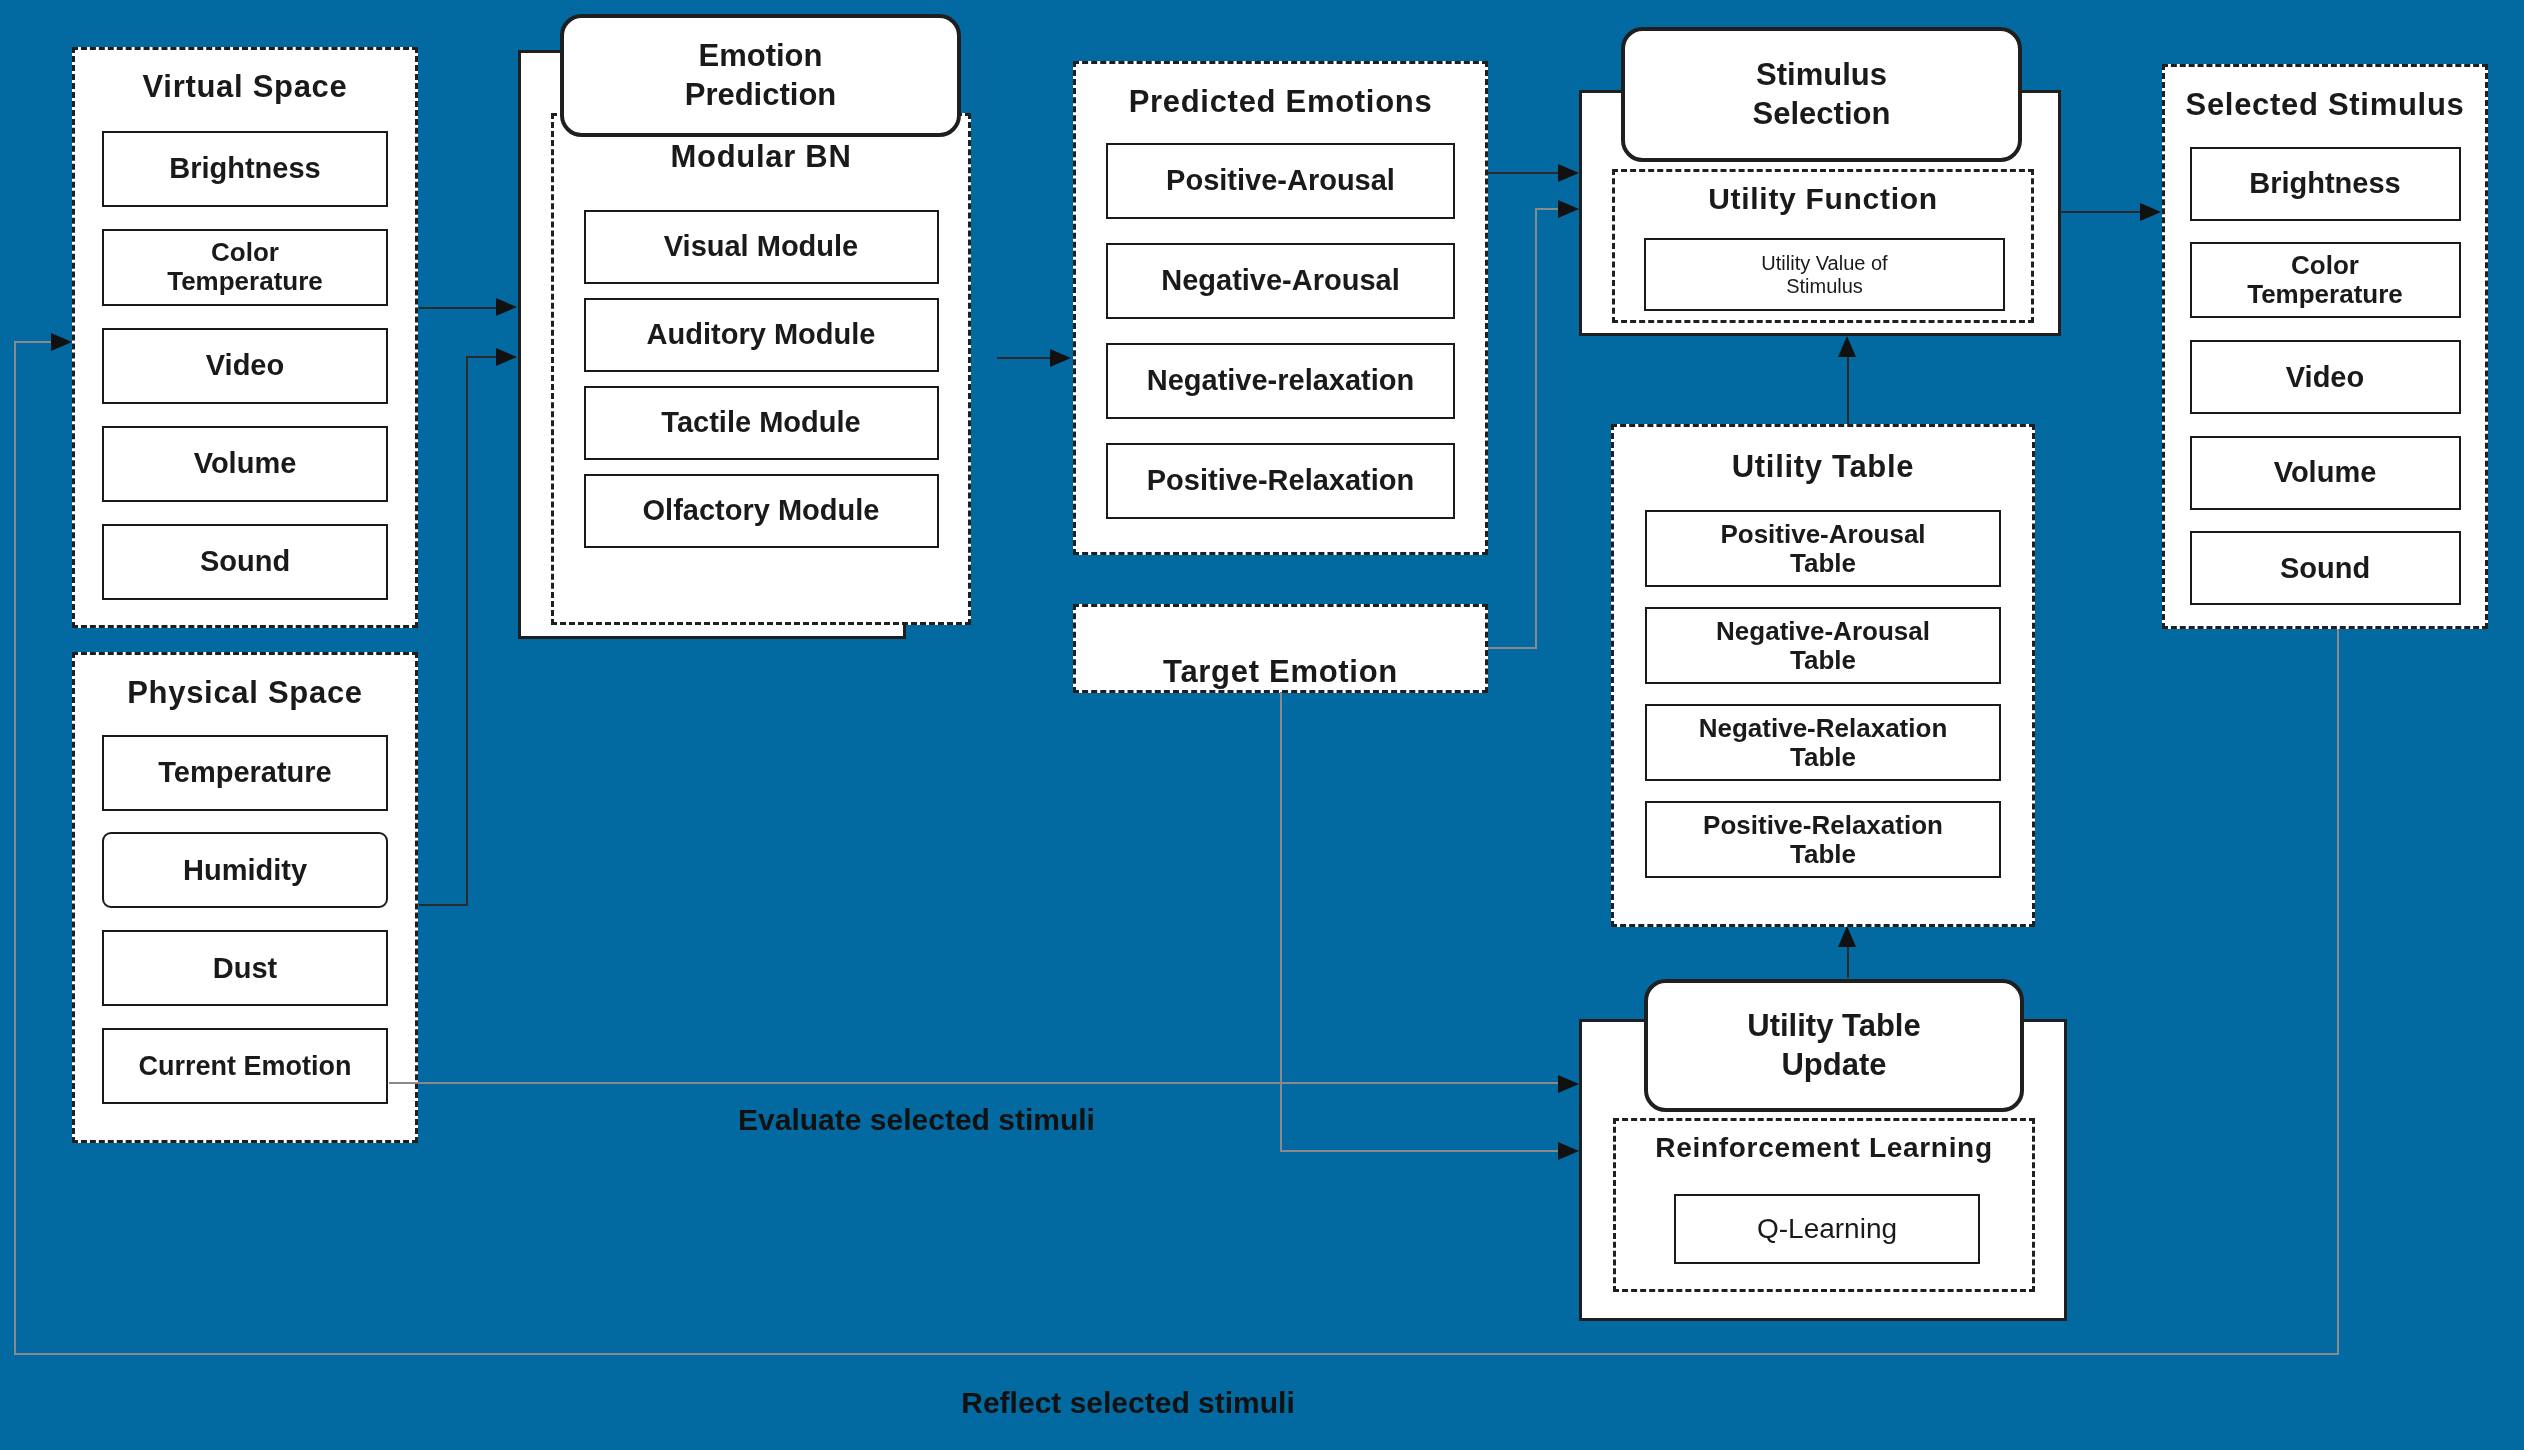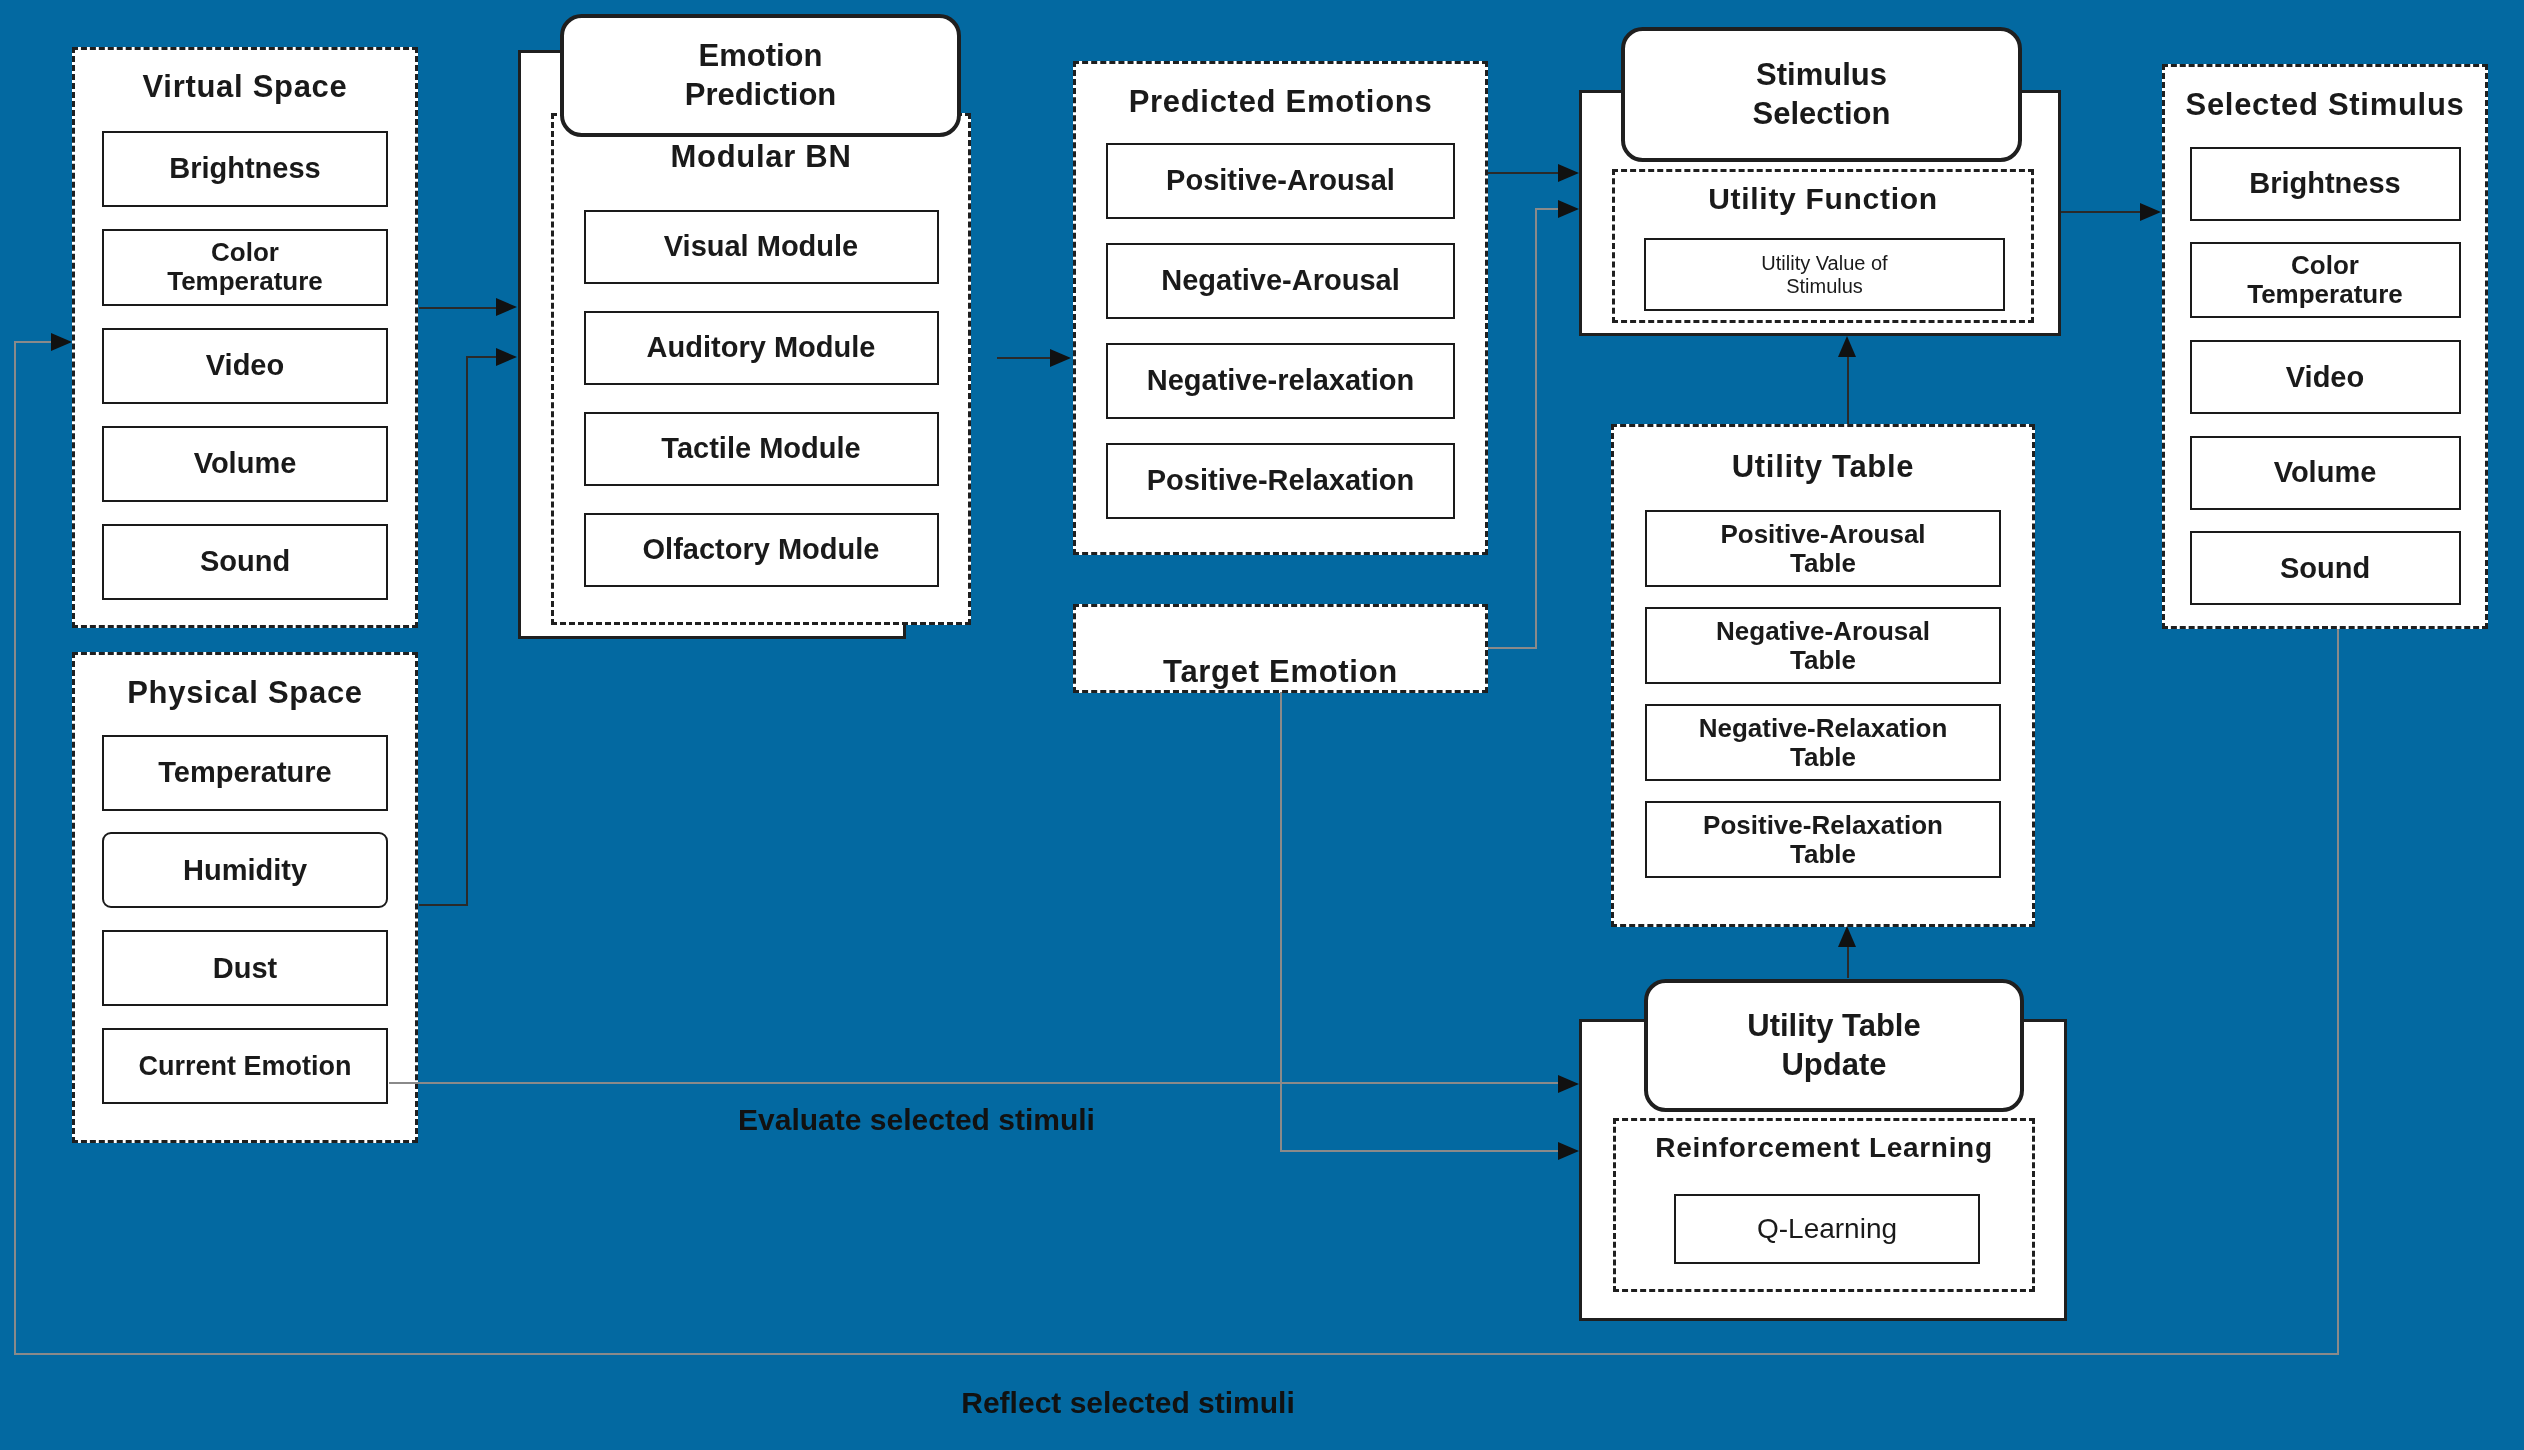--- a/index.html
+++ b/index.html
@@ -68,21 +68,21 @@
       <div class="item" style="width:286px;height:76px;">Dust</div>
       <div class="item" style="width:286px;height:76px;font-size:27px;">Current Emotion</div>
     </div>
   </div>
 
   <div class="abs group-solid" style="left:518px;top:50px;width:388px;height:589px;">
     <div class="abs tab" style="left:39px;top:-39px;width:401px;height:123px;">Emotion
 Prediction</div>
     <div class="abs sub-dashed" style="left:30px;top:60px;width:420px;height:512px;">
       <div class="group-title" style="margin-top:23px;">Modular BN</div>
-      <div class="stack" style="margin-top:35px;gap:27px;">
+      <div class="stack" style="margin-top:35px;gap:14px;">
         <div class="item" style="width:355px;height:74px;">Visual Module</div>
         <div class="item" style="width:355px;height:74px;">Auditory Module</div>
         <div class="item" style="width:355px;height:74px;">Tactile Module</div>
         <div class="item" style="width:355px;height:74px;">Olfactory Module</div>
       </div>
     </div>
   </div>
 
   <div class="abs group-dashed" style="left:1073px;top:61px;width:415px;height:494px;">
     <div class="group-title" style="margin-top:20px;">Predicted Emotions</div>

